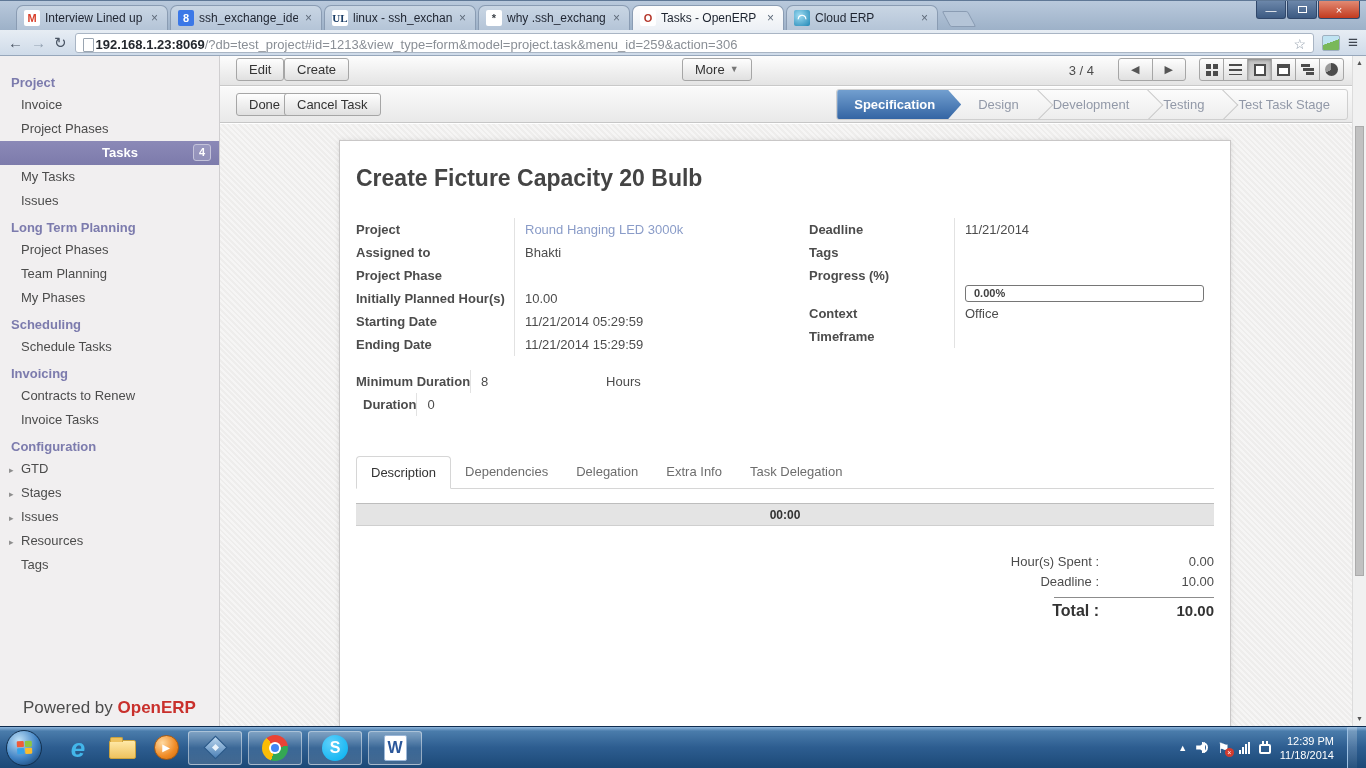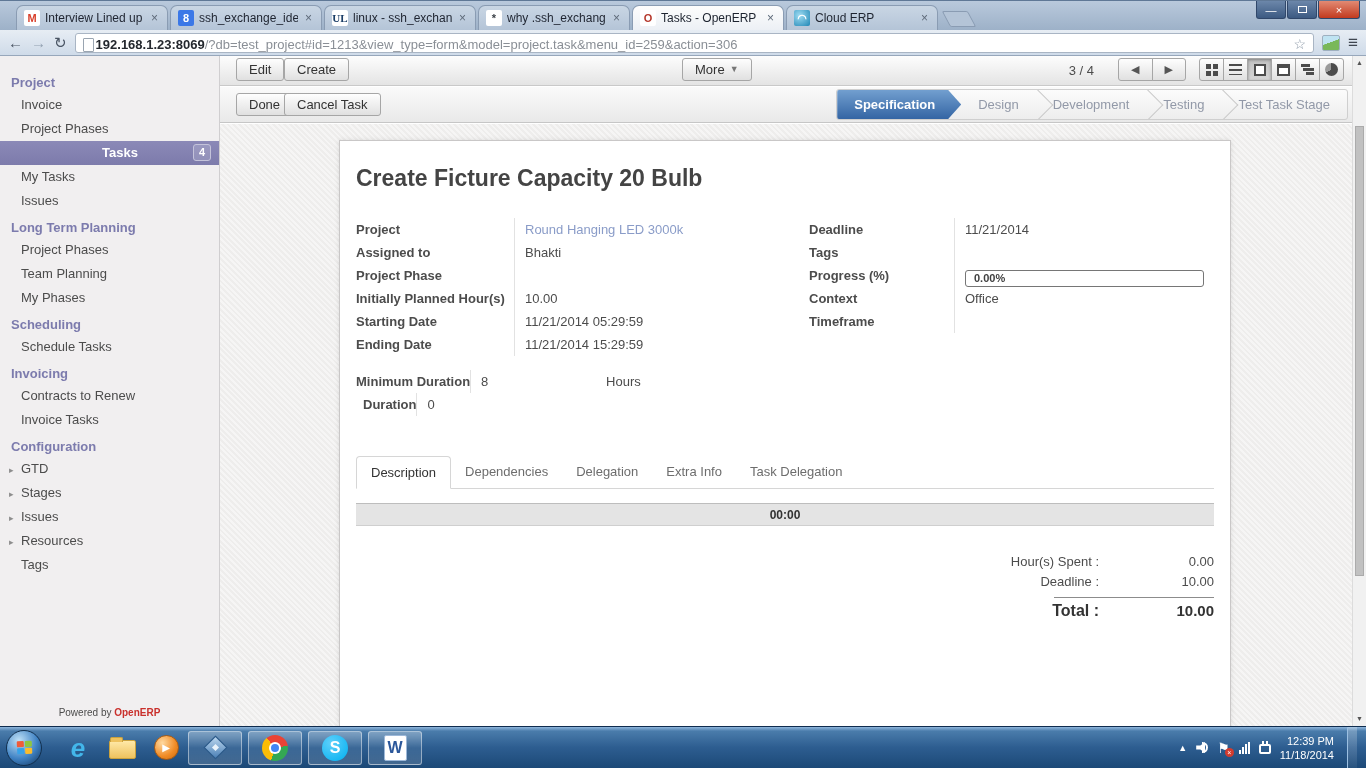--- a/index.html
+++ b/index.html
@@ -50,21 +50,21 @@
   
   .main { position:absolute; top:56px; left:0; right:0; bottom:42px; display:flex; background:#fff; }
 
   .sidebar { width:220px; flex:0 0 220px; background:#f1eff0; border-right:1px solid #d0ced0; position:relative; padding-top:12px; }
   .side-title { color:#7c7bad; font-weight:bold; font-size:13px; padding:7px 0 3px 11px; }
   .side-item { font-size:13px; color:#4c4c4c; padding:4px 0 4px 21px; position:relative; line-height:16px; }
   .side-item.selected { background:linear-gradient(#8b89b7,#7d7bab); color:#fff; font-weight:bold;text-align:center; }
   .side-badge { position:absolute; right:8px; top:3px; border:1px solid #c4c3da; background:rgba(255,255,255,.15);
     color:#fff; font-size:11px; font-weight:bold; padding:0 5px; border-radius:3px; line-height:15px; }
   .side-caret { position:absolute; left:9px; top:5px; color:#8d8d8d; font-size:9px; }
-  .side-footer { position:absolute; bottom:8px; left:0; width:100%; text-align:center; font-size:10px; color:#4c4c4c; }
+  .side-footer { position:absolute; bottom:8px; left:0; width:100%; text-align:center; font-size:17px; color:#4c4c4c; }
   .side-footer b { color:#c9302c; }
 
   .content { flex:1; position:relative; background:#fff; }
 
   .toolbar { position:absolute; top:0; left:0; right:14px; height:30px;
     background:linear-gradient(#fdfdfd,#e4e4e4); border-bottom:1px solid #c9c9c9; }
   .btn { display:inline-flex; align-items:center; gap:5px; background:linear-gradient(#fefefe,#e0e0e0);
     border:1px solid #a6a6a6; border-radius:3px; font-size:13px; color:#333; padding:3px 12px; line-height:15px; }
   .toolbar .btn { position:absolute; top:2px; }
   .btn-edit { left:16px; }
@@ -116,21 +116,21 @@
   .fgroups { display:flex; }
   .fgroup-left { width:453px; flex:0 0 453px; }
   .fgroup-right { flex:1; }
   .frow { display:flex; font-size:13px; color:#4c4c4c; min-height:23px; line-height:23px; }
   .flabel { font-weight:bold; flex:0 0 auto; }
   .fgroup-left .flabel { width:158px; }
   .fgroup-right .flabel { width:145px; }
   .fvalue { flex:1; border-left:1px solid #e2e2e2; padding-left:10px; white-space:nowrap; }
   .fvalue.link { color:#8a9cc8; }
   .progress-box { width:calc(100% - 10px); height:17px; border:1px solid #767676; border-radius:3px;
-    font-size:11px; font-weight:bold; color:#404040; line-height:15px; padding:0 8px; margin-top:6px; background:#fff; }
+    font-size:11px; font-weight:bold; color:#404040; line-height:15px; padding:0 8px; margin-top:21px; background:#fff; }
   .dur-group { margin-top:14px; width:453px; }
   .dur-indent { padding-left:7px; }
   .dur-val { display:inline-block; width:125px; }
 
   .form-tabs { display:flex; margin-top:40px; border-bottom:1px solid #d6d6d6; }
   .ftab { font-size:13px; color:#6d6d6d; padding:8px 14px; margin-bottom:-1px; }
   .ftab.active { background:#fff; border:1px solid #d6d6d6; border-bottom-color:#fff; border-radius:4px 4px 0 0; color:#333; }
 
   .wtable { width:100%; margin-top:38px; border-collapse:collapse; font-size:12px; }
   .wtable th { background:linear-gradient(#ededed,#e2e2e2); border-left:1px solid #cfcfcf;

